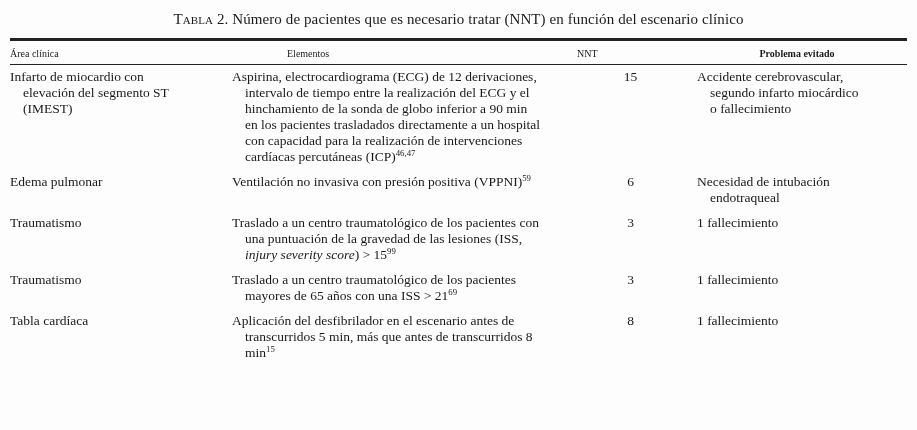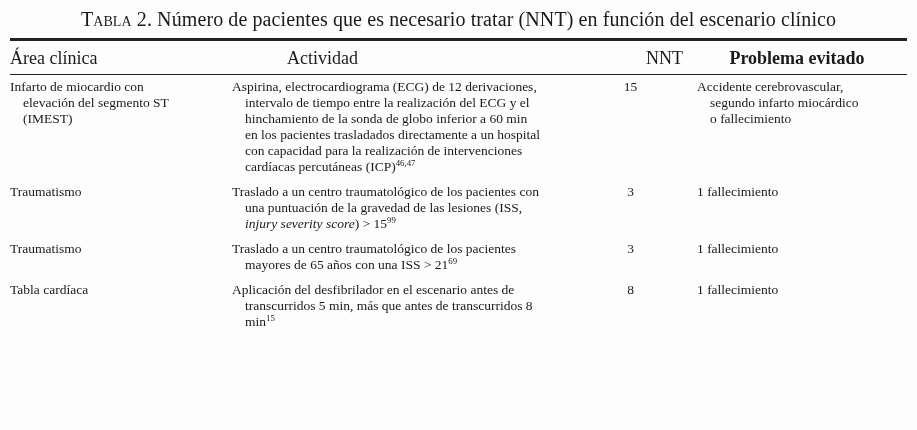--- a/index.html
+++ b/index.html
@@ -8,49 +8,49 @@
     width: 917px; height: 430px;
     background: #fdfdfd;
     overflow: hidden;
     font-family: "Liberation Serif", "DejaVu Serif", serif;
     color: #1a1a1a;
   }
   .page { padding: 8px 10px 0 10px; }
 
   .caption {
     text-align: center;
-    font-size: 20px;
+    font-size: 15px;
     line-height: 19px;
     margin: 2px 0 9px 0;
     letter-spacing: 0.1px;
   }
   .sc { font-variant: small-caps; }
 
   table.nnt {
     width: 897px;
     table-layout: fixed;
     border-collapse: collapse;
     border-top: 3px solid #222;
     font-size: 13.5px;
   }
   col.c-area { width: 222px; }
   col.c-el   { width: 345px; }
   col.c-nnt  { width: 120px; }
   col.c-prob { width: 210px; }
 
   thead th {
     font-weight: normal;
-    font-size: 18px;
+    font-size: 10px;
     padding: 7px 0 5px 0;
     border-bottom: 1px solid #222;
     vertical-align: bottom;
   }
   th.th-area { text-align: left; }
   th.th-el   { text-align: left; padding-left: 55px; }
-  th.th-nnt  { text-align: right; padding-right: 14px; }
+  th.th-nnt  { text-align: left; padding-right: 14px; }
   th.th-prob { text-align: center; padding-right: 10px; font-weight: bold; }
 
   td {
     vertical-align: top;
     line-height: 16px;
     padding-top: 4px;
     padding-bottom: 5px;
   }
   .hang { padding-left: 13px; text-indent: -13px; margin-left: 48px; }
   td.td-area { padding-right: 55px; }
@@ -71,34 +71,40 @@
   <table class="nnt">
     <colgroup>
       <col class="c-area">
         <col class="c-el">
         <col class="c-nnt">
         <col class="c-prob">
     </colgroup>
     <thead>
       <tr>
         <th class="th-area">Área clínica</th>
-        <th class="th-el">Actividad</th>
+        <th class="th-el">Elementos</th>
         <th class="th-nnt">NNT</th>
         <th class="th-prob">Problema evitado</th>
       </tr>
     </thead>
     <tbody>
   <tr>
     <td class="td-area hang">Infarto de miocardio con elevación del segmento ST (IMEST)</td>
-    <td class="td-el hang"><span>Aspirina, electrocardiograma (ECG) de 12 derivaciones, intervalo de tiempo entre la realización del ECG y el hinchamiento de la sonda de globo inferior a 60 min en los pacientes trasladados directamente a un hospital con capacidad para la realización de intervenciones cardíacas percutáneas (ICP)</span><sup>46,47</sup></td>
+    <td class="td-el hang"><span>Aspirina, electrocardiograma (ECG) de 12 derivaciones, intervalo de tiempo entre la realización del ECG y el hinchamiento de la sonda de globo inferior a 90 min en los pacientes trasladados directamente a un hospital con capacidad para la realización de intervenciones cardíacas percutáneas (ICP)</span><sup>46,47</sup></td>
     <td class="td-nnt">15</td>
     <td class="td-prob hang">Accidente cerebrovascular, segundo infarto miocárdico o fallecimiento</td>
   </tr>
 
 
+  <tr>
+    <td class="td-area hang">Edema pulmonar</td>
+    <td class="td-el hang"><span>Ventilación no invasiva con presión positiva (VPPNI)</span><sup>59</sup></td>
+    <td class="td-nnt">6</td>
+    <td class="td-prob hang">Necesidad de intubación endotraqueal</td>
+  </tr>
 
   <tr>
     <td class="td-area hang">Traumatismo</td>
     <td class="td-el hang"><span>Traslado a un centro traumatológico de los pacientes con una puntuación de la gravedad de las lesiones (ISS, </span><i>injury severity score</i><span>) &gt; 15</span><sup>99</sup></td>
     <td class="td-nnt">3</td>
     <td class="td-prob hang">1 fallecimiento</td>
   </tr>
 
   <tr>
     <td class="td-area hang">Traumatismo</td>

